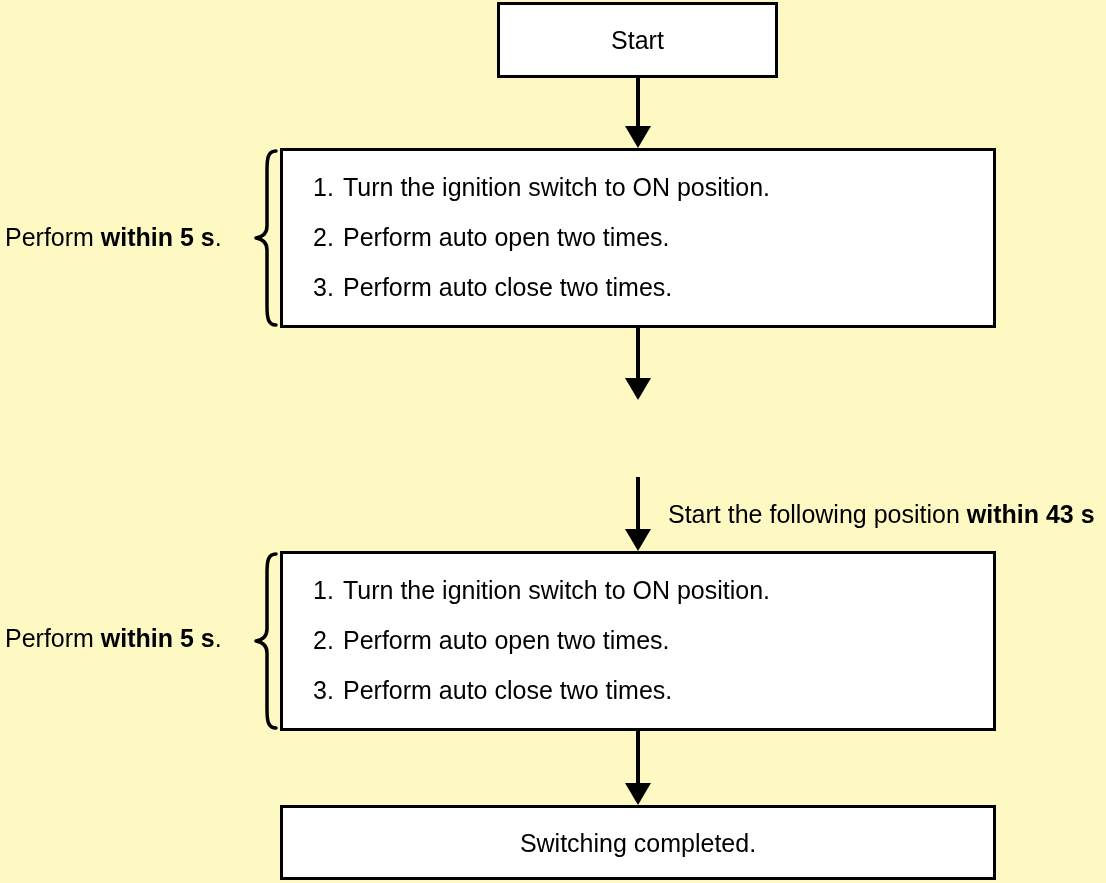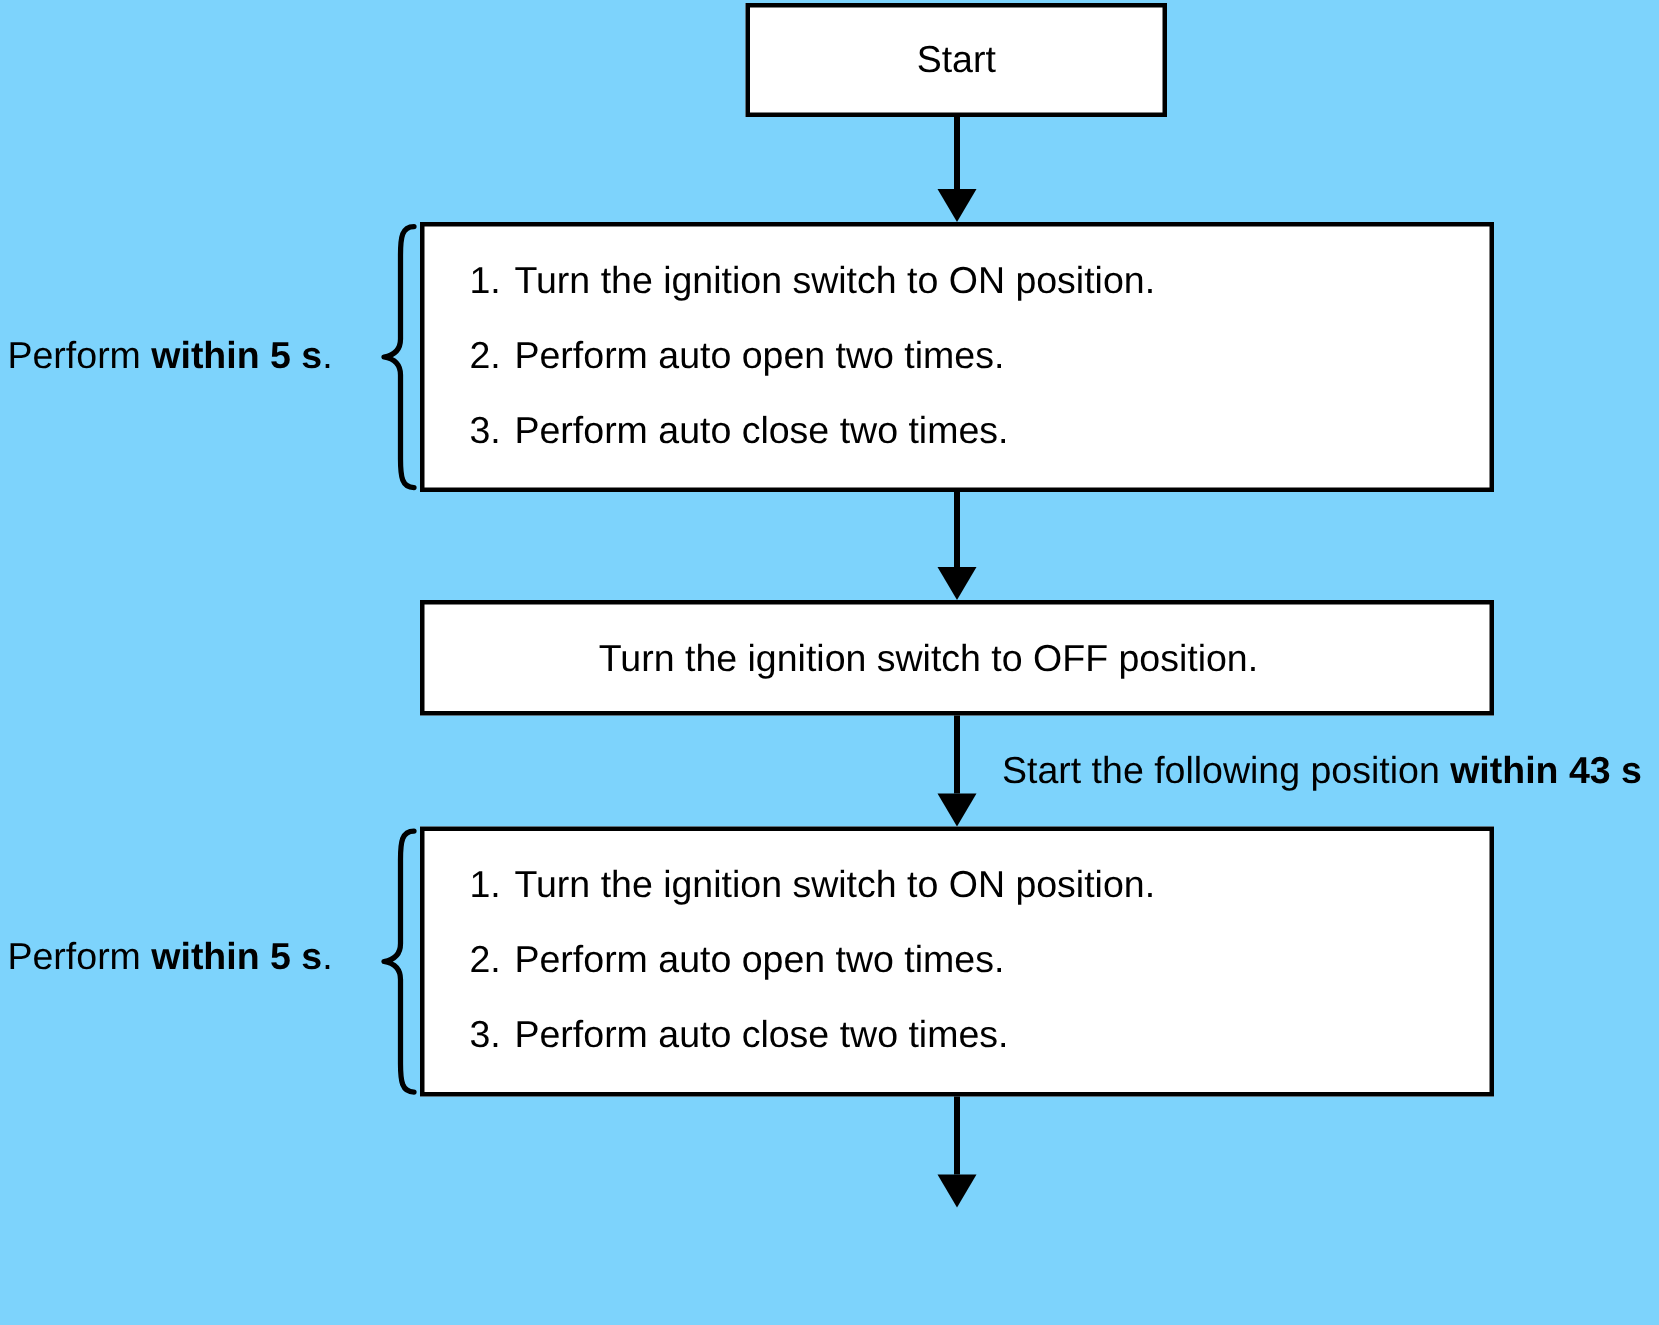--- a/index.html
+++ b/index.html
@@ -8,21 +8,21 @@
     background: #ffffff;
   }
   body {
     font-family: "Liberation Sans", sans-serif;
     color: #000000;
   }
   #canvas {
     position: relative;
     width: 1106px;
     height: 883px;
-    background: #7dd3fc;
+    background: #fef9c3;
     overflow: hidden;
   }
 
   
   .node {
     position: absolute;
     box-sizing: border-box;
     border: 3px solid #000000;
     background: #ffffff;
   }
@@ -198,23 +198,20 @@
         <span>Perform auto close two times.</span>
       </li>
     </ul>
   </div>
 
   <div class="arrow" id="arrow-2">
     <div class="shaft"></div>
     <div class="head"></div>
   </div>
 
-  <div class="node node-centered" id="node-ign-off">
-    <span class="node-text">Turn the ignition switch to OFF position.</span>
-  </div>
 
   <div class="arrow" id="arrow-3">
     <div class="shaft"></div>
     <div class="head"></div>
   </div>
 
   <div class="side-label" id="label-timing-3">
     <span>Start the following position </span><b>within 43 s</b>
   </div>
 
@@ -244,14 +241,17 @@
         <span>Perform auto close two times.</span>
       </li>
     </ul>
   </div>
 
   <div class="arrow" id="arrow-4">
     <div class="shaft"></div>
     <div class="head"></div>
   </div>
 
+  <div class="node node-centered" id="node-complete">
+    <span class="node-text">Switching completed.</span>
+  </div>
 
 </div>
 
 </body></html>

